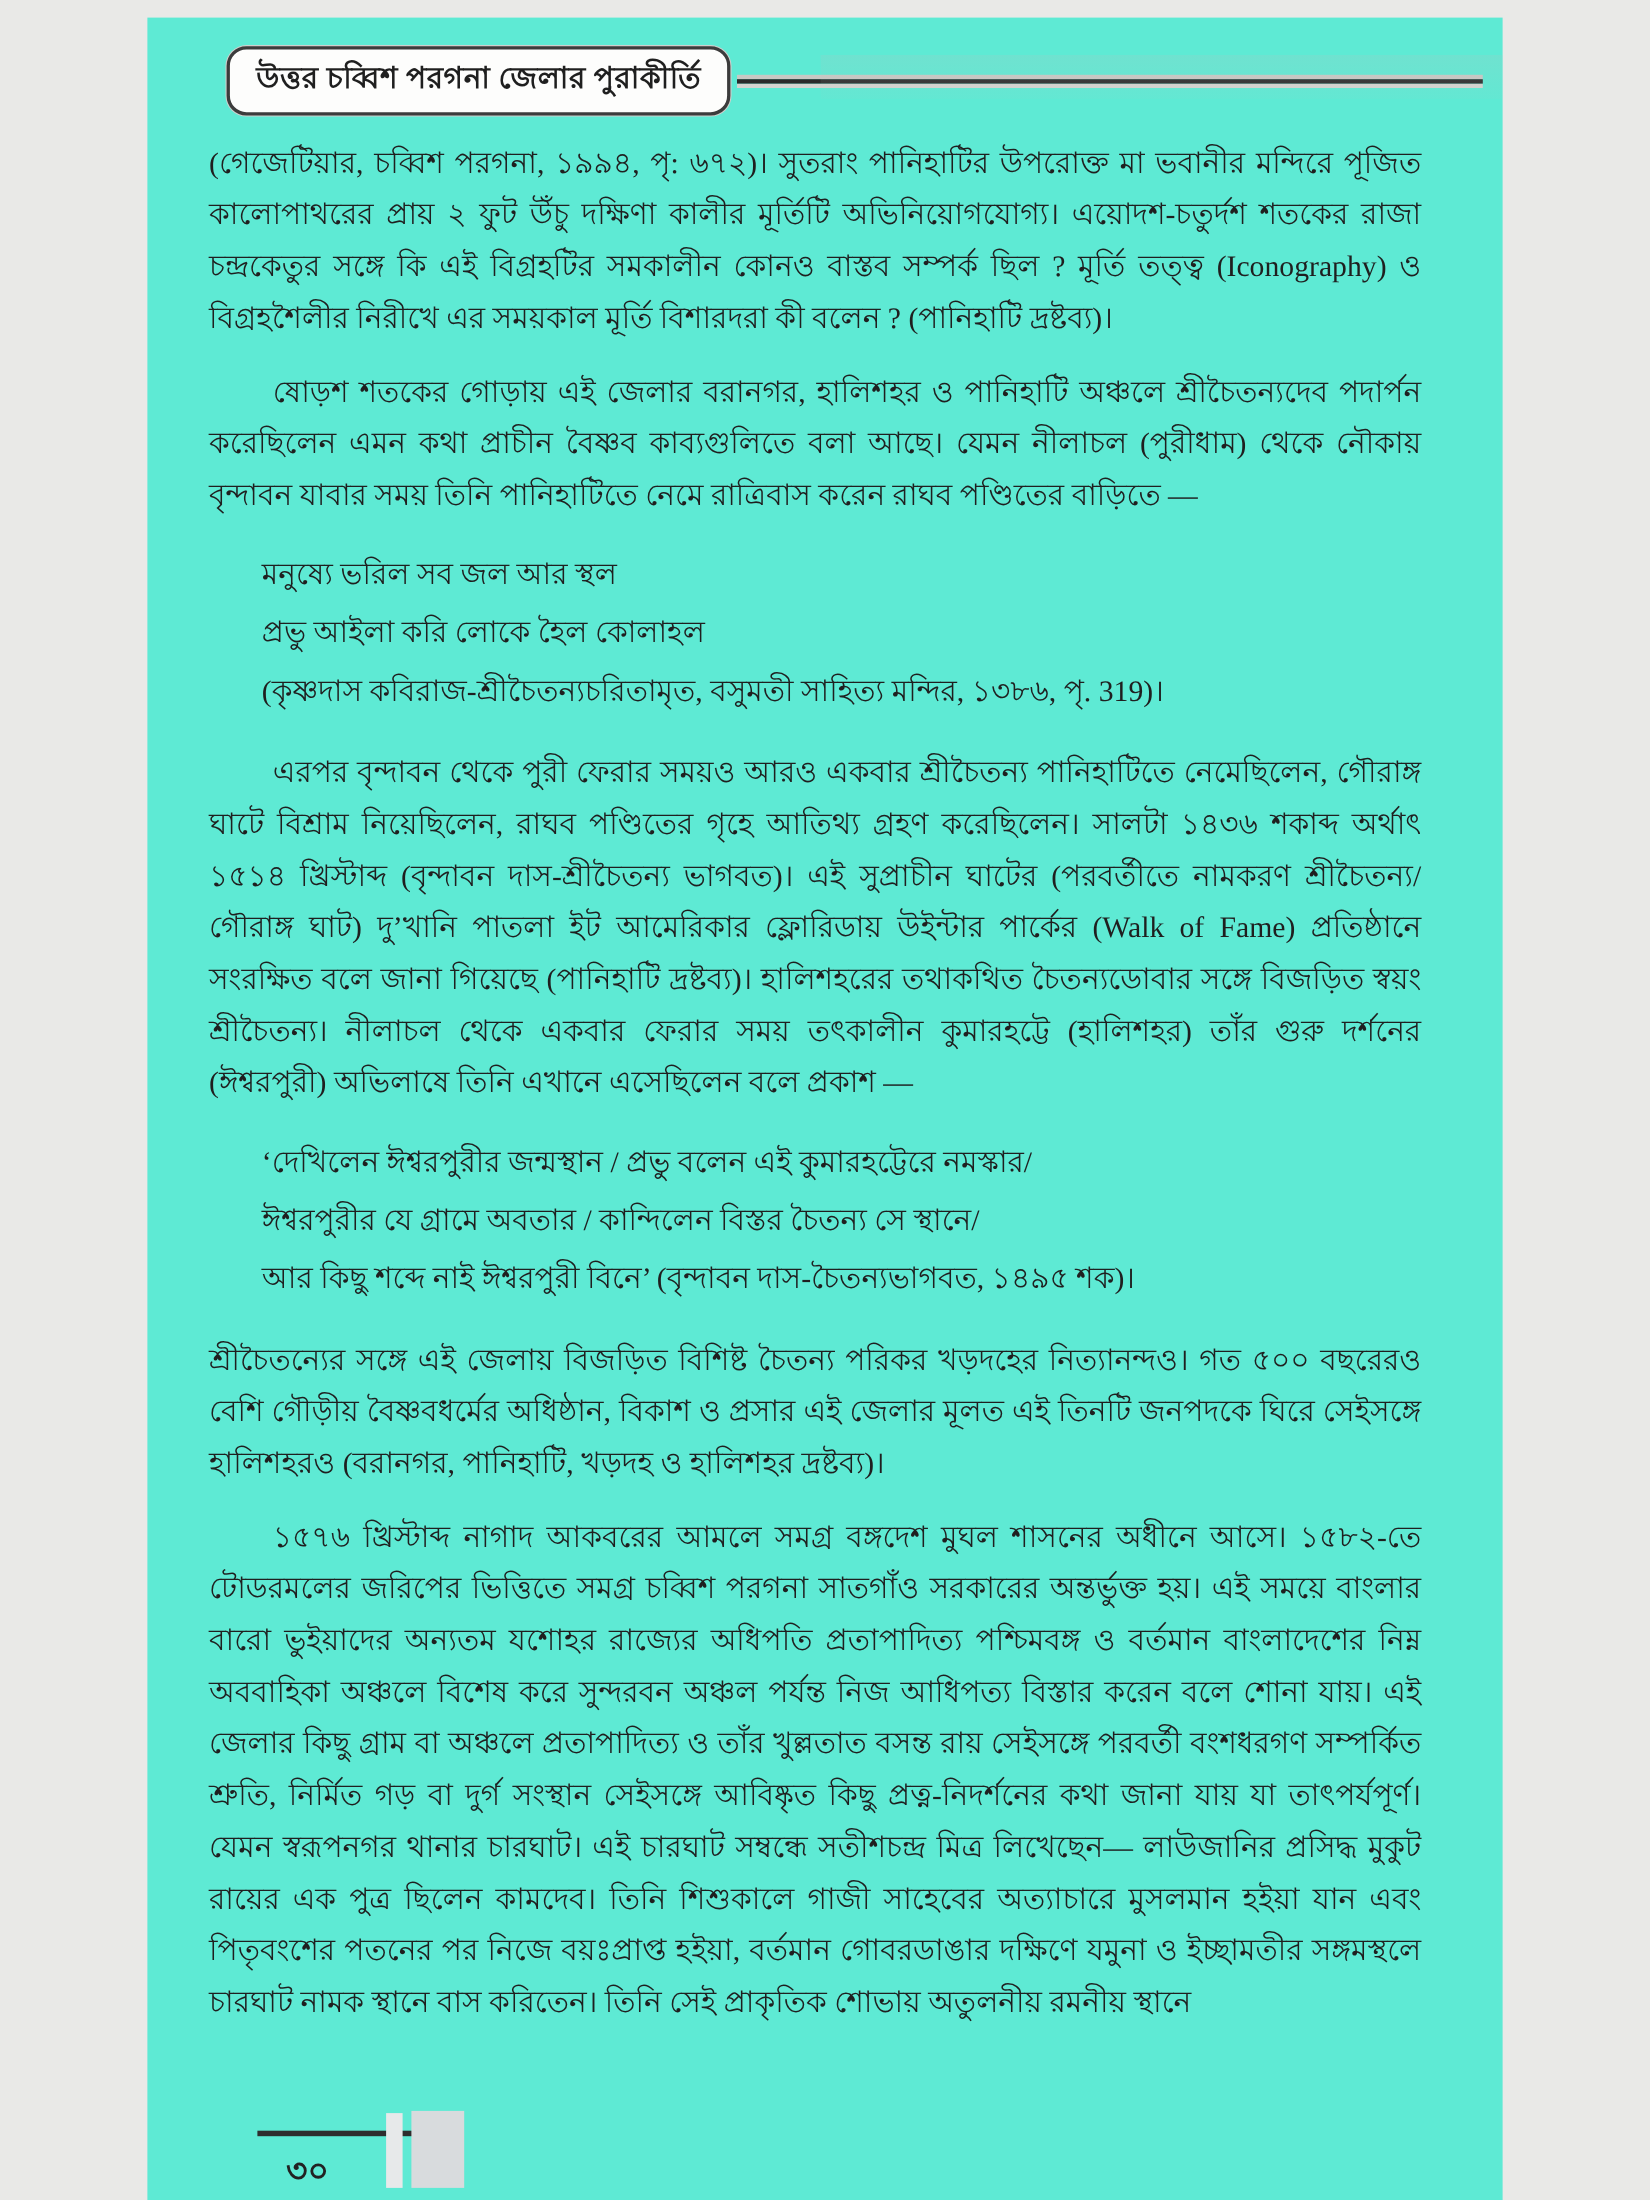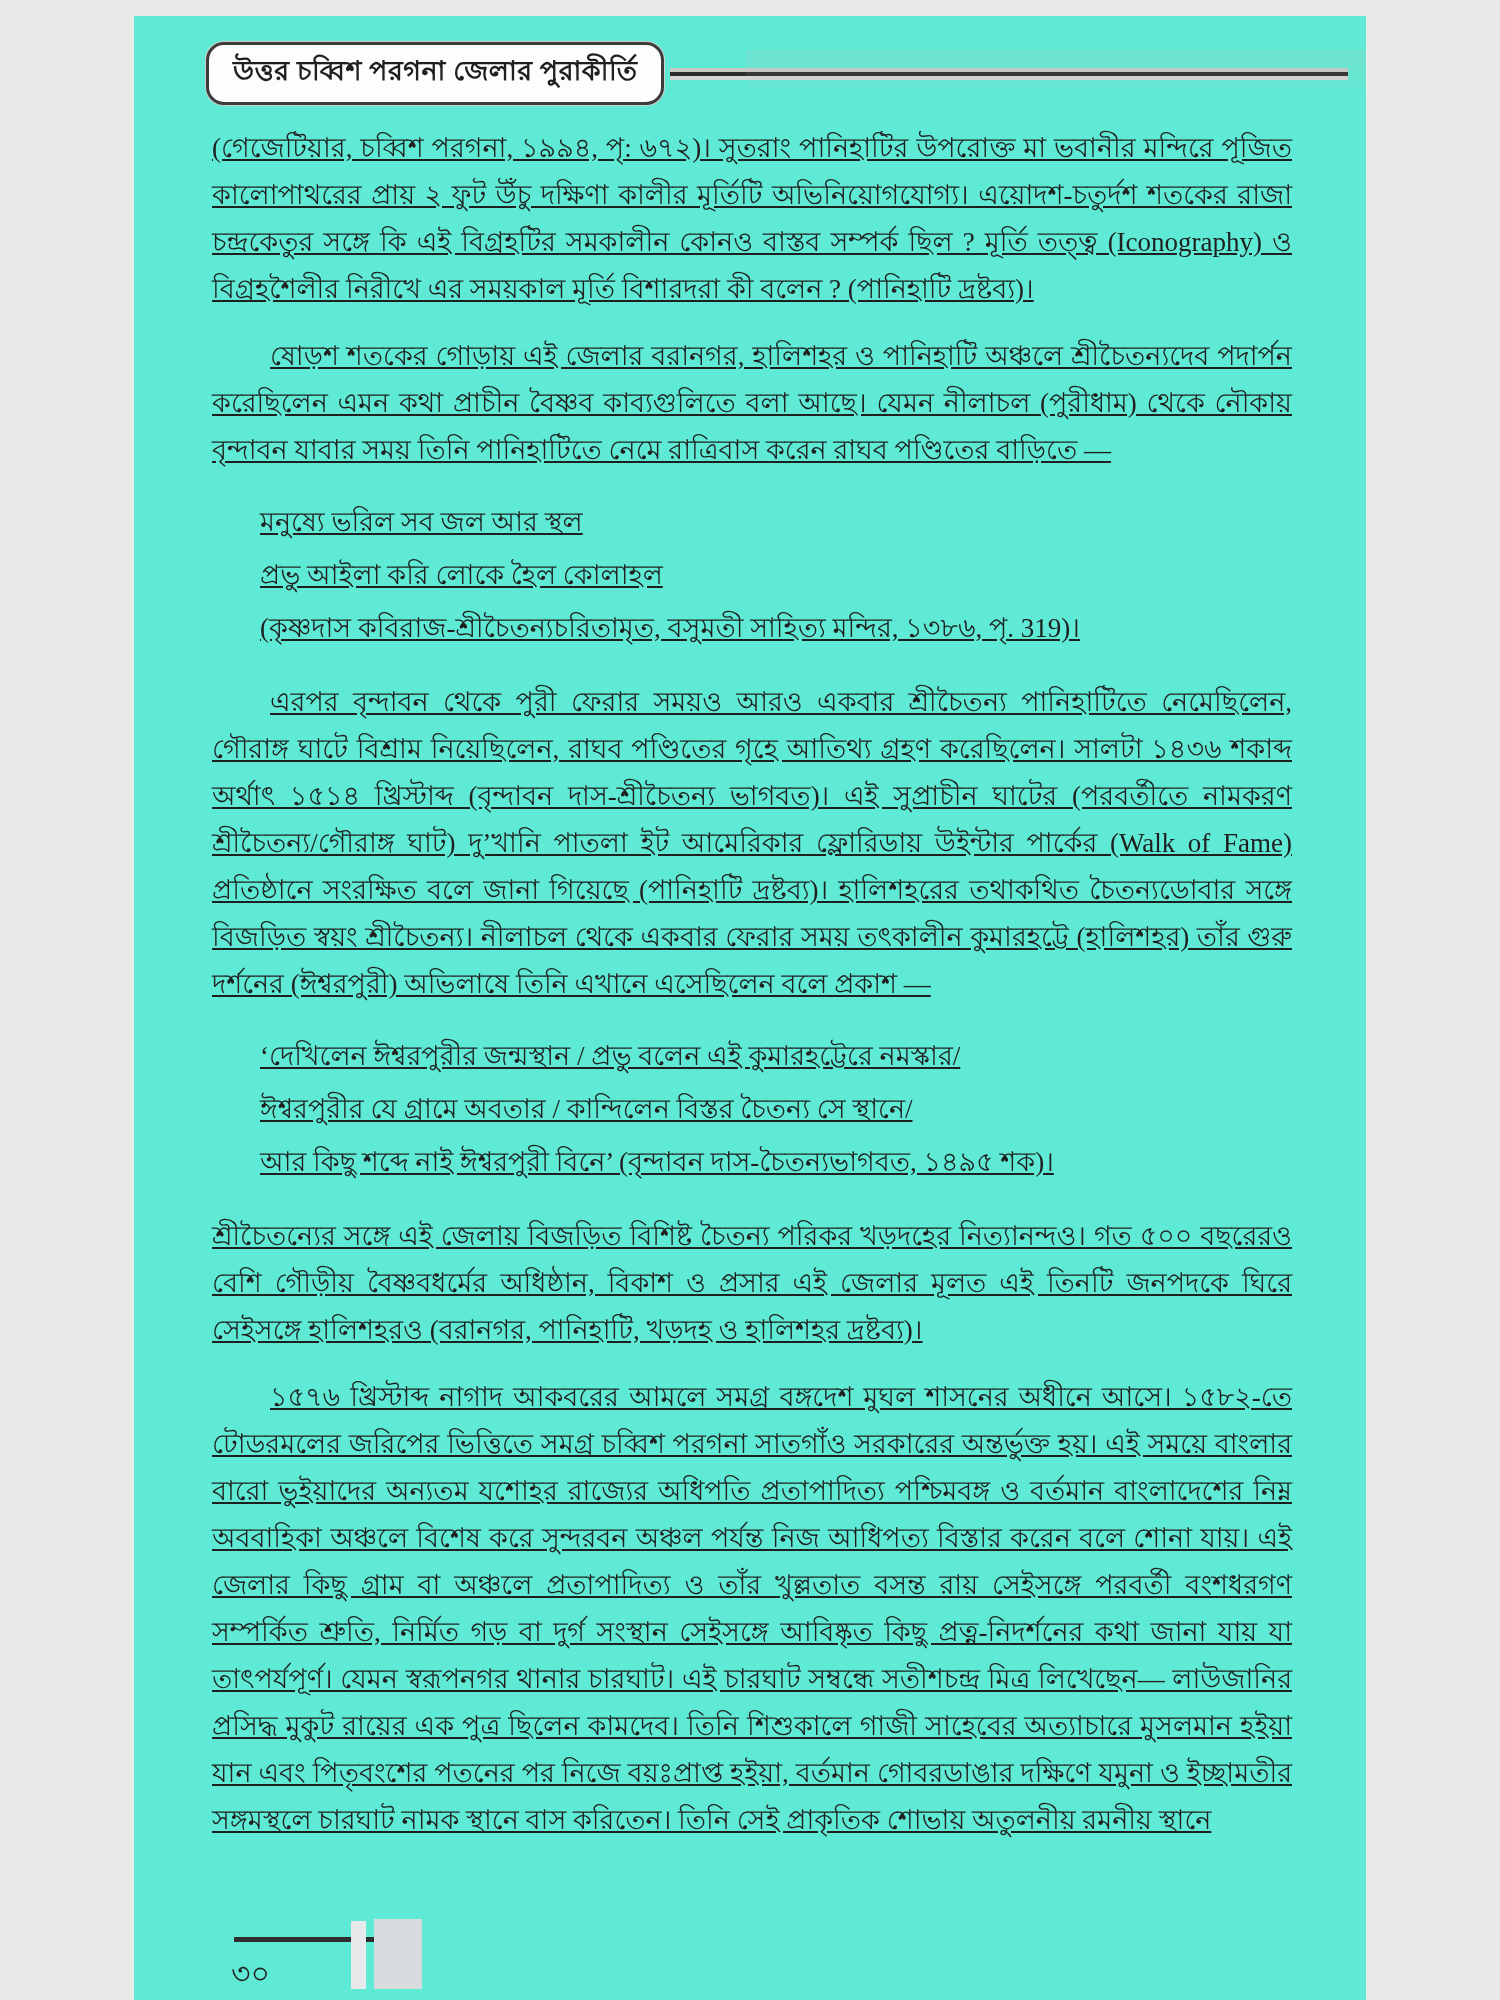--- a/index.html
+++ b/index.html
@@ -39,25 +39,24 @@
   .header-rule {
     flex: 1 1 auto;
     height: 4px;
     margin-left: 6px;
     margin-right: 4px;
     background: #2a2a2a;
     box-shadow: 0 -4px 0 0 #c8c8c4, 0 4px 0 0 #d4d4d0;
   }
   
   .body-text {
-    padding: 20px 74px 0 78px;
+    padding: 20px 74px 0 56px;
     font-size: 27px;
     line-height: 47px;
     text-align: justify;
-    text-decoration: underline;
   }
   .para {
     margin: 0 0 20px 0;
   }
   .para.indent {
     text-indent: 58px;
   }
   .verse {
     margin: 22px 0 24px 48px;
     line-height: 53px;
@@ -70,24 +69,24 @@
   .footer-rule {
     position: absolute;
     left: 100px;
     top: 1921px;
     width: 186px;
     height: 5px;
     background: #2e2e2e;
   }
   .page-number {
     position: absolute;
-    left: 97px;
+    left: 126px;
     top: 1934px;
     font-size: 30px;
-    font-weight: normal;
+    font-weight: bold;
     color: #222;
   }
   .scan-artifact-a {
     position: absolute;
     left: 217px;
     top: 1905px;
     width: 15px;
     height: 68px;
     background: #e7e9ea;
   }

